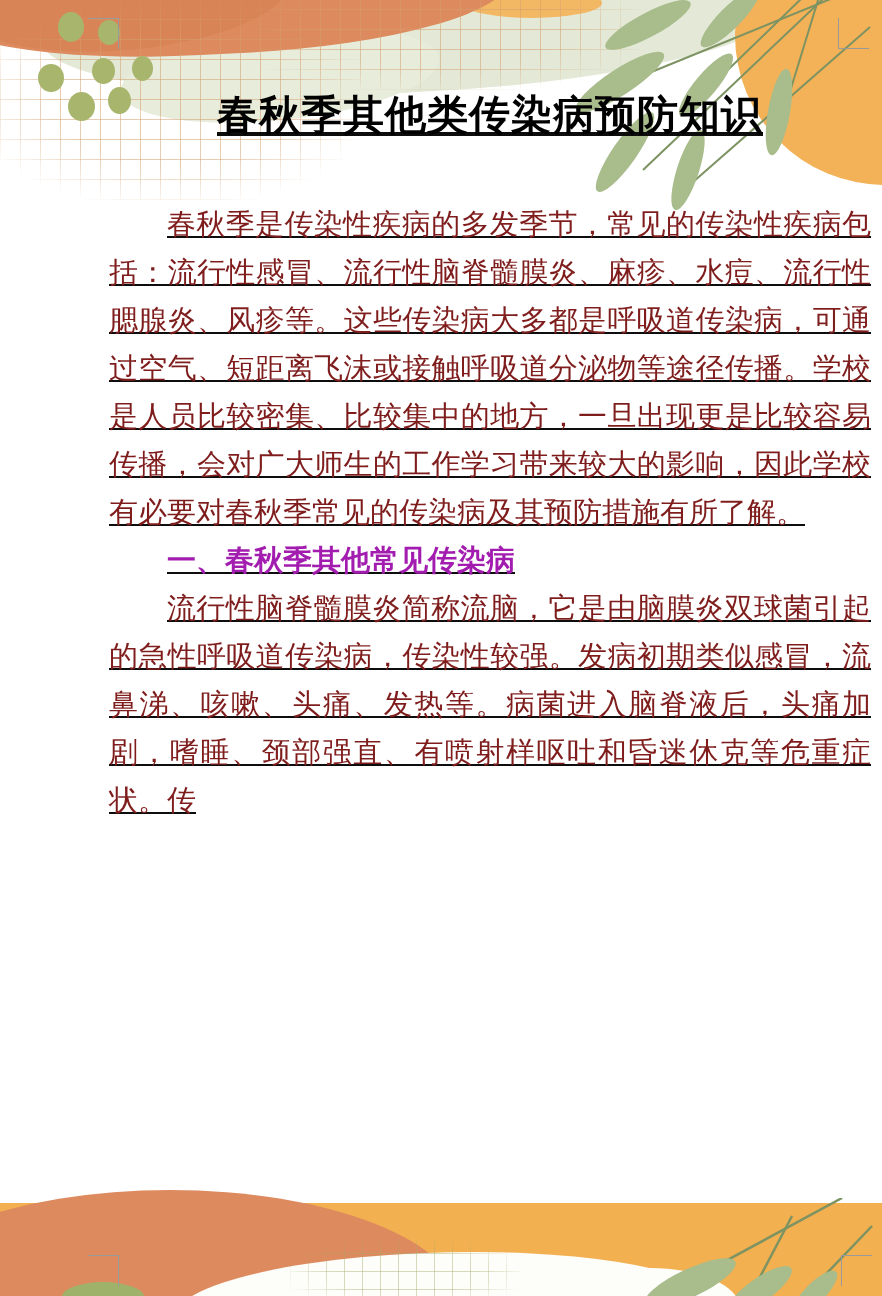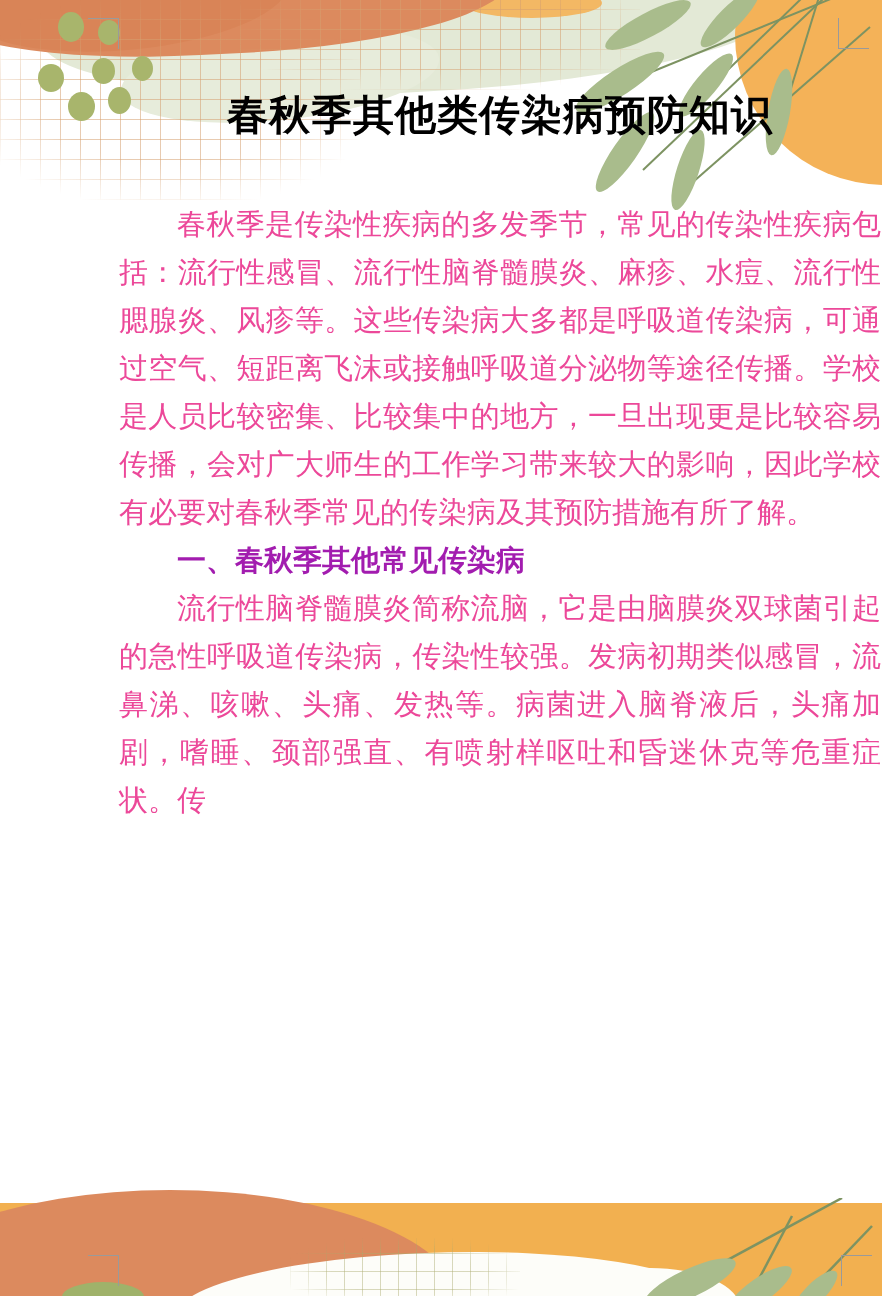--- a/index.html
+++ b/index.html
@@ -78,29 +78,29 @@
     background:#9fb26a;border-radius:50% 50% 0 0;z-index:8;
   }
   
   .mark{position:absolute;width:30px;height:30px;z-index:9;}
   .mark-tl{left:88px;top:18px;border-top:1px solid #9a9a9a;border-right:1px solid #9a9a9a;}
   .mark-tr{left:838px;top:18px;border-left:1px solid #9a9a9a;border-bottom:1px solid #9a9a9a;}
   .mark-bl{left:88px;top:1255px;border-top:1px solid #9a9a9a;border-right:1px solid #9a9a9a;}
   .mark-br{left:841px;top:1255px;border-top:1px solid #9a9a9a;border-left:1px solid #9a9a9a;}
   
   .content{
-    position:absolute;left:119px;top:86px;width:762px;z-index:5;color:#0d0d0d;
+    position:absolute;left:109px;top:86px;width:762px;z-index:5;color:#0d0d0d;text-decoration:underline;
   }
   .doc-title{
     margin:0 0 56px 0;font-size:41px;font-weight:bold;letter-spacing:1px;
     text-align:center;line-height:58px;white-space:nowrap;color:#000;
   }
   .body-text p{
     margin:0;font-size:29px;line-height:48px;text-indent:2em;
-    text-align:justify;text-justify:inter-character;color:#ec4899;
+    text-align:justify;text-justify:inter-character;color:#7f1d1d;
   }
   .body-text p.heading{font-weight:bold;color:#a21caf;}
 </style>
 </head>
 <body>
 
 <div class="page">
 
   <div class="wash wash-green-top"></div>
   <div class="wash wash-green-top2"></div>

